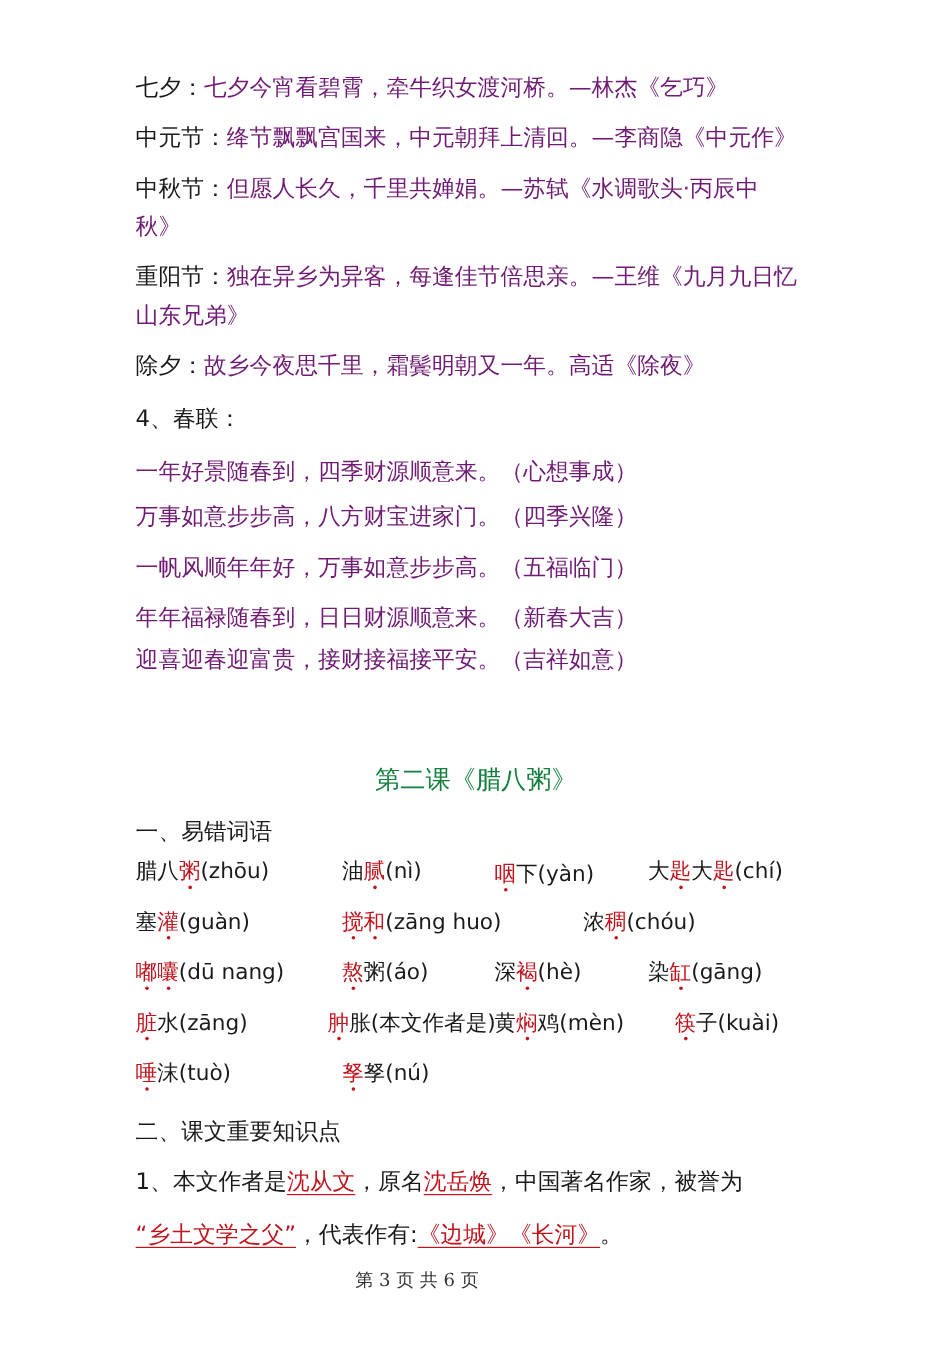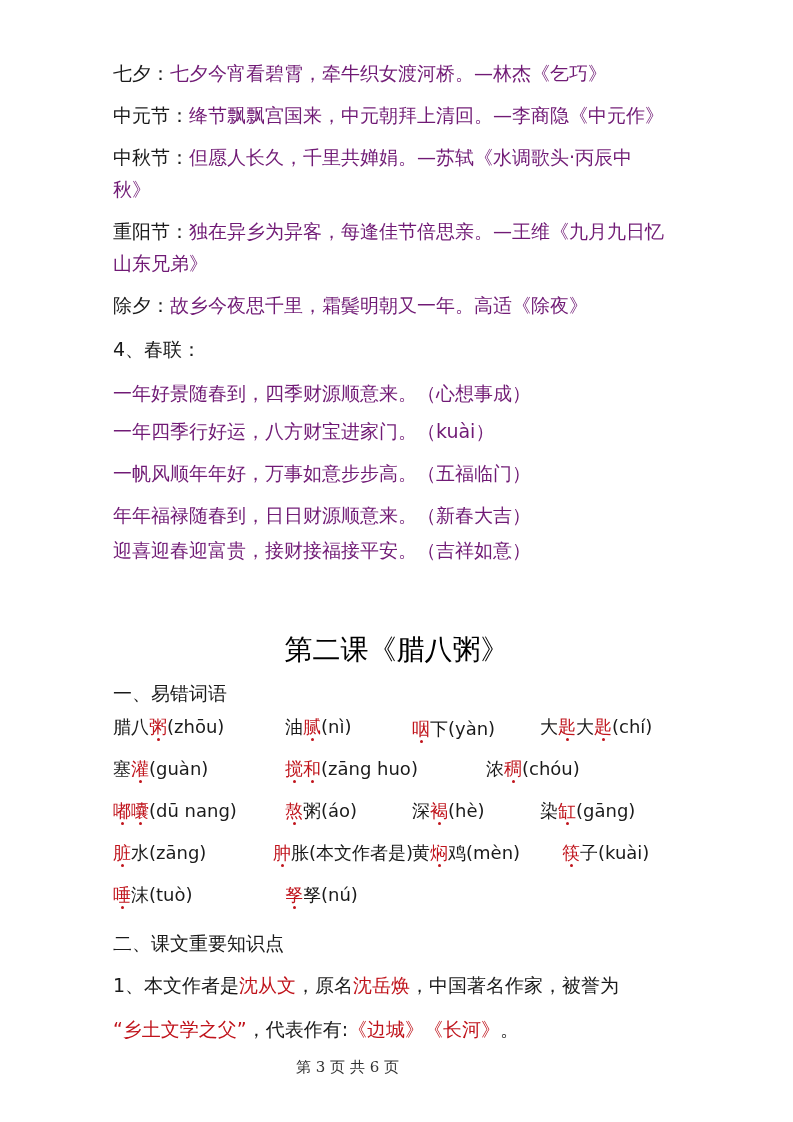--- a/index.html
+++ b/index.html
@@ -1,26 +1,26 @@
 <!DOCTYPE html>
 <html><head>
 <meta charset="utf-8">
 <style>
   html, body { margin:0; padding:0; background:#ffffff; }
   body { width:793px; height:1122px; position:relative; overflow:hidden;
          font-family:"DejaVu Sans","Liberation Sans",sans-serif; color:#1a1a1a; }
   .line { position:absolute; left:113px; font-size:19px; white-space:nowrap; line-height:26px; }
   .red { color:#701a75; }
   .title { position:absolute; left:0; width:793px; text-align:center; top:636px;
-           font-size:28px; color:#000000; line-height:28px; }
+           font-size:21px; color:#15803d; line-height:28px; }
   .word { position:absolute; font-size:18px; white-space:nowrap; line-height:26px; }
   .dot { position:relative; color:#c0141c; }
   .dot::after { content:""; position:absolute; left:50%; bottom:-4px; width:3px; height:3px;
                 margin-left:-1.5px; background:#c0141c; border-radius:50%; }
-  .ul { color:#c0141c; text-decoration-color:#c0141c; text-underline-offset:4px; }
+  .ul { color:#c0141c; text-decoration:underline; text-decoration-color:#c0141c; text-underline-offset:4px; }
   .footer { position:absolute; left:0; width:695px; text-align:center; top:1058px;
             font-family:"DejaVu Serif","Liberation Serif",serif; font-size:15px; color:#333; }
 </style>
 </head>
 <body>
 
 <div class="line" style="top:60px">
   <span>七夕：</span><span class="red">七夕今宵看碧霄，牵牛织女渡河桥。—林杰《乞巧》</span>
 </div>
 <div class="line" style="top:102px">
@@ -33,21 +33,21 @@
 <div class="line" style="top:218px">
   <span>重阳节：</span><span class="red">独在异乡为异客，每逢佳节倍思亲。—王维《九月九日忆</span>
 </div>
 <div class="line red" style="top:250px">山东兄弟》</div>
 <div class="line" style="top:292px">
   <span>除夕：</span><span class="red">故乡今夜思千里，霜鬓明朝又一年。高适《除夜》</span>
 </div>
 
 <div class="line" style="top:336px">4、春联：</div>
 <div class="line red" style="top:380px">一年好景随春到，四季财源顺意来。（心想事成）</div>
-<div class="line red" style="top:418px">一年四季行好运，八方财宝进家门。（kuài）</div>
+<div class="line red" style="top:418px">万事如意步步高，八方财宝进家门。（四季兴隆）</div>
 <div class="line red" style="top:460px">一帆风顺年年好，万事如意步步高。（五福临门）</div>
 <div class="line red" style="top:502px">年年福禄随春到，日日财源顺意来。（新春大吉）</div>
 <div class="line red" style="top:537px">迎喜迎春迎富贵，接财接福接平安。（吉祥如意）</div>
 
 <div class="title">第二课《腊八粥》</div>
 
 <div class="line" style="top:680px">一、易错词语</div>
 
 <div class="word" style="left:113px;top:714px"><span>腊八</span><span class="dot">粥</span><span>(zhōu)</span></div>
 <div class="word" style="left:285px;top:714px"><span>油</span><span class="dot">腻</span><span>(nì)</span></div>

